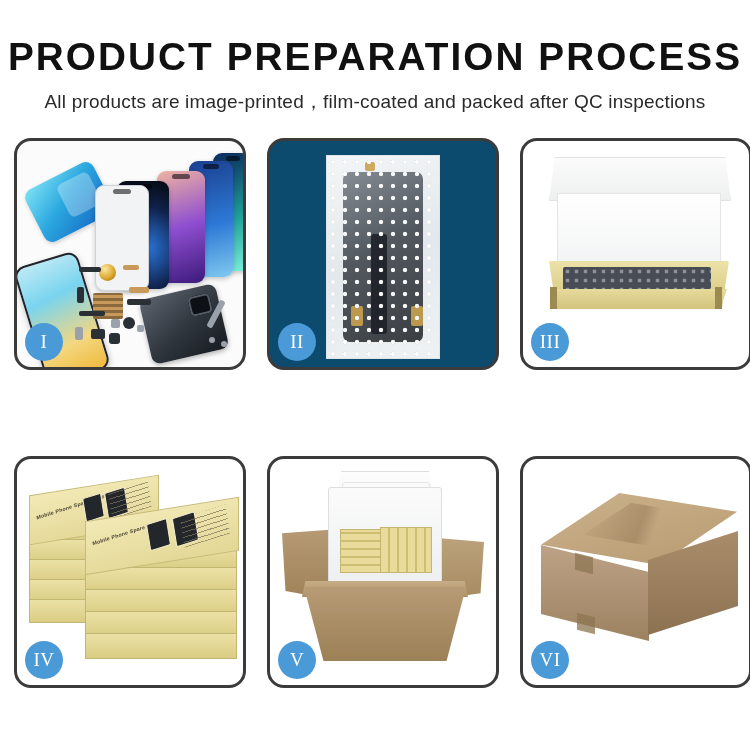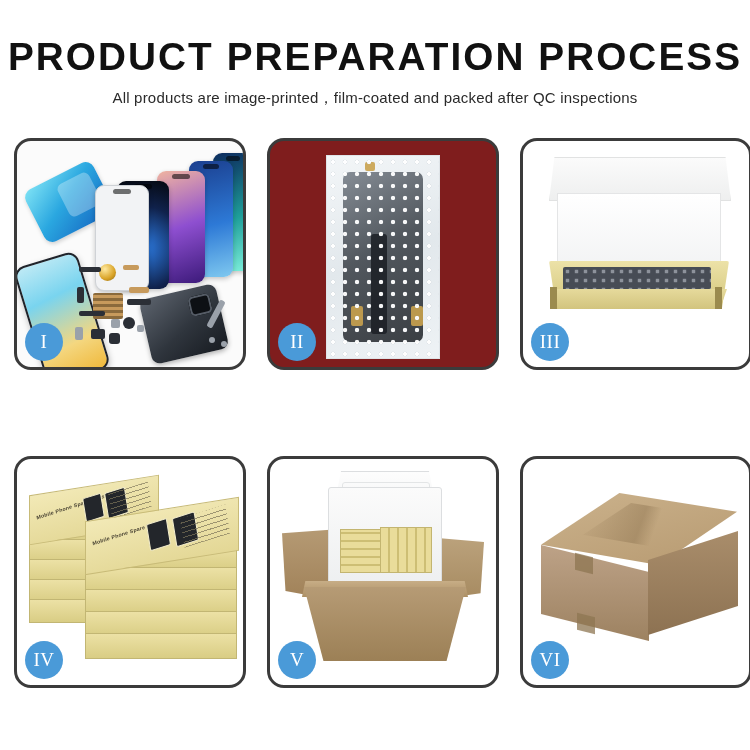--- a/index.html
+++ b/index.html
@@ -9,21 +9,21 @@
   }
   .page{position:relative;width:750px;height:750px;}
 
   
   .header{text-align:center;padding-top:38px;}
   .title{
     font-size:38px;font-weight:bold;color:#111;letter-spacing:2.0px;
     transform:scaleX(1.02);line-height:1;white-space:nowrap;
   }
   .subtitle{
-    margin-top:13px;font-size:15px;color:#2a2a2a;letter-spacing:.2px;white-space:nowrap;
+    margin-top:13px;font-size:19px;color:#2a2a2a;letter-spacing:.2px;white-space:nowrap;
   }
 
   
   .grid{
     position:absolute;left:14px;top:138px;width:722px;height:600px;
     display:grid;grid-template-columns:repeat(3,232px);grid-template-rows:repeat(2,232px);
     column-gap:21px;row-gap:86px;
   }
   .panel{
     position:relative;border:3px solid #3b3b3b;border-radius:17px;
@@ -79,21 +79,21 @@
   .p1 .grid-chip{
     position:absolute;left:76px;top:152px;width:30px;height:26px;border-radius:2px;
     background:repeating-linear-gradient(0deg,#8a6a3c 0 3px,#c79a5c 3px 6px),
                repeating-linear-gradient(90deg,#8a6a3c 0 3px,#c79a5c 3px 6px);
   }
   .p1 .pt{position:absolute;background:#2b2f36;border-radius:2px;}
   .p1 .pt.lite{background:#9aa1aa;}
   .p1 .pt.gld{background:#c79a5c;}
 
   
-  .p2{background:#7f1d1d;}
+  .p2{background:#0c4a6e;}
   .p2 .bag{
     position:absolute;left:56px;top:14px;width:112px;height:202px;
     background:linear-gradient(160deg,#f3f6f8 0%,#e2e8ec 50%,#eef2f5 100%);
     border:1px solid #dfe4e8;
   }
   .p2 .bubbles{
     position:absolute;inset:0;
     background-image:radial-gradient(circle 3.6px at 50% 50%,rgba(255,255,255,.95) 0 55%,rgba(170,180,190,.55) 62%,rgba(255,255,255,0) 72%);
     background-size:12px 12px;
   }

